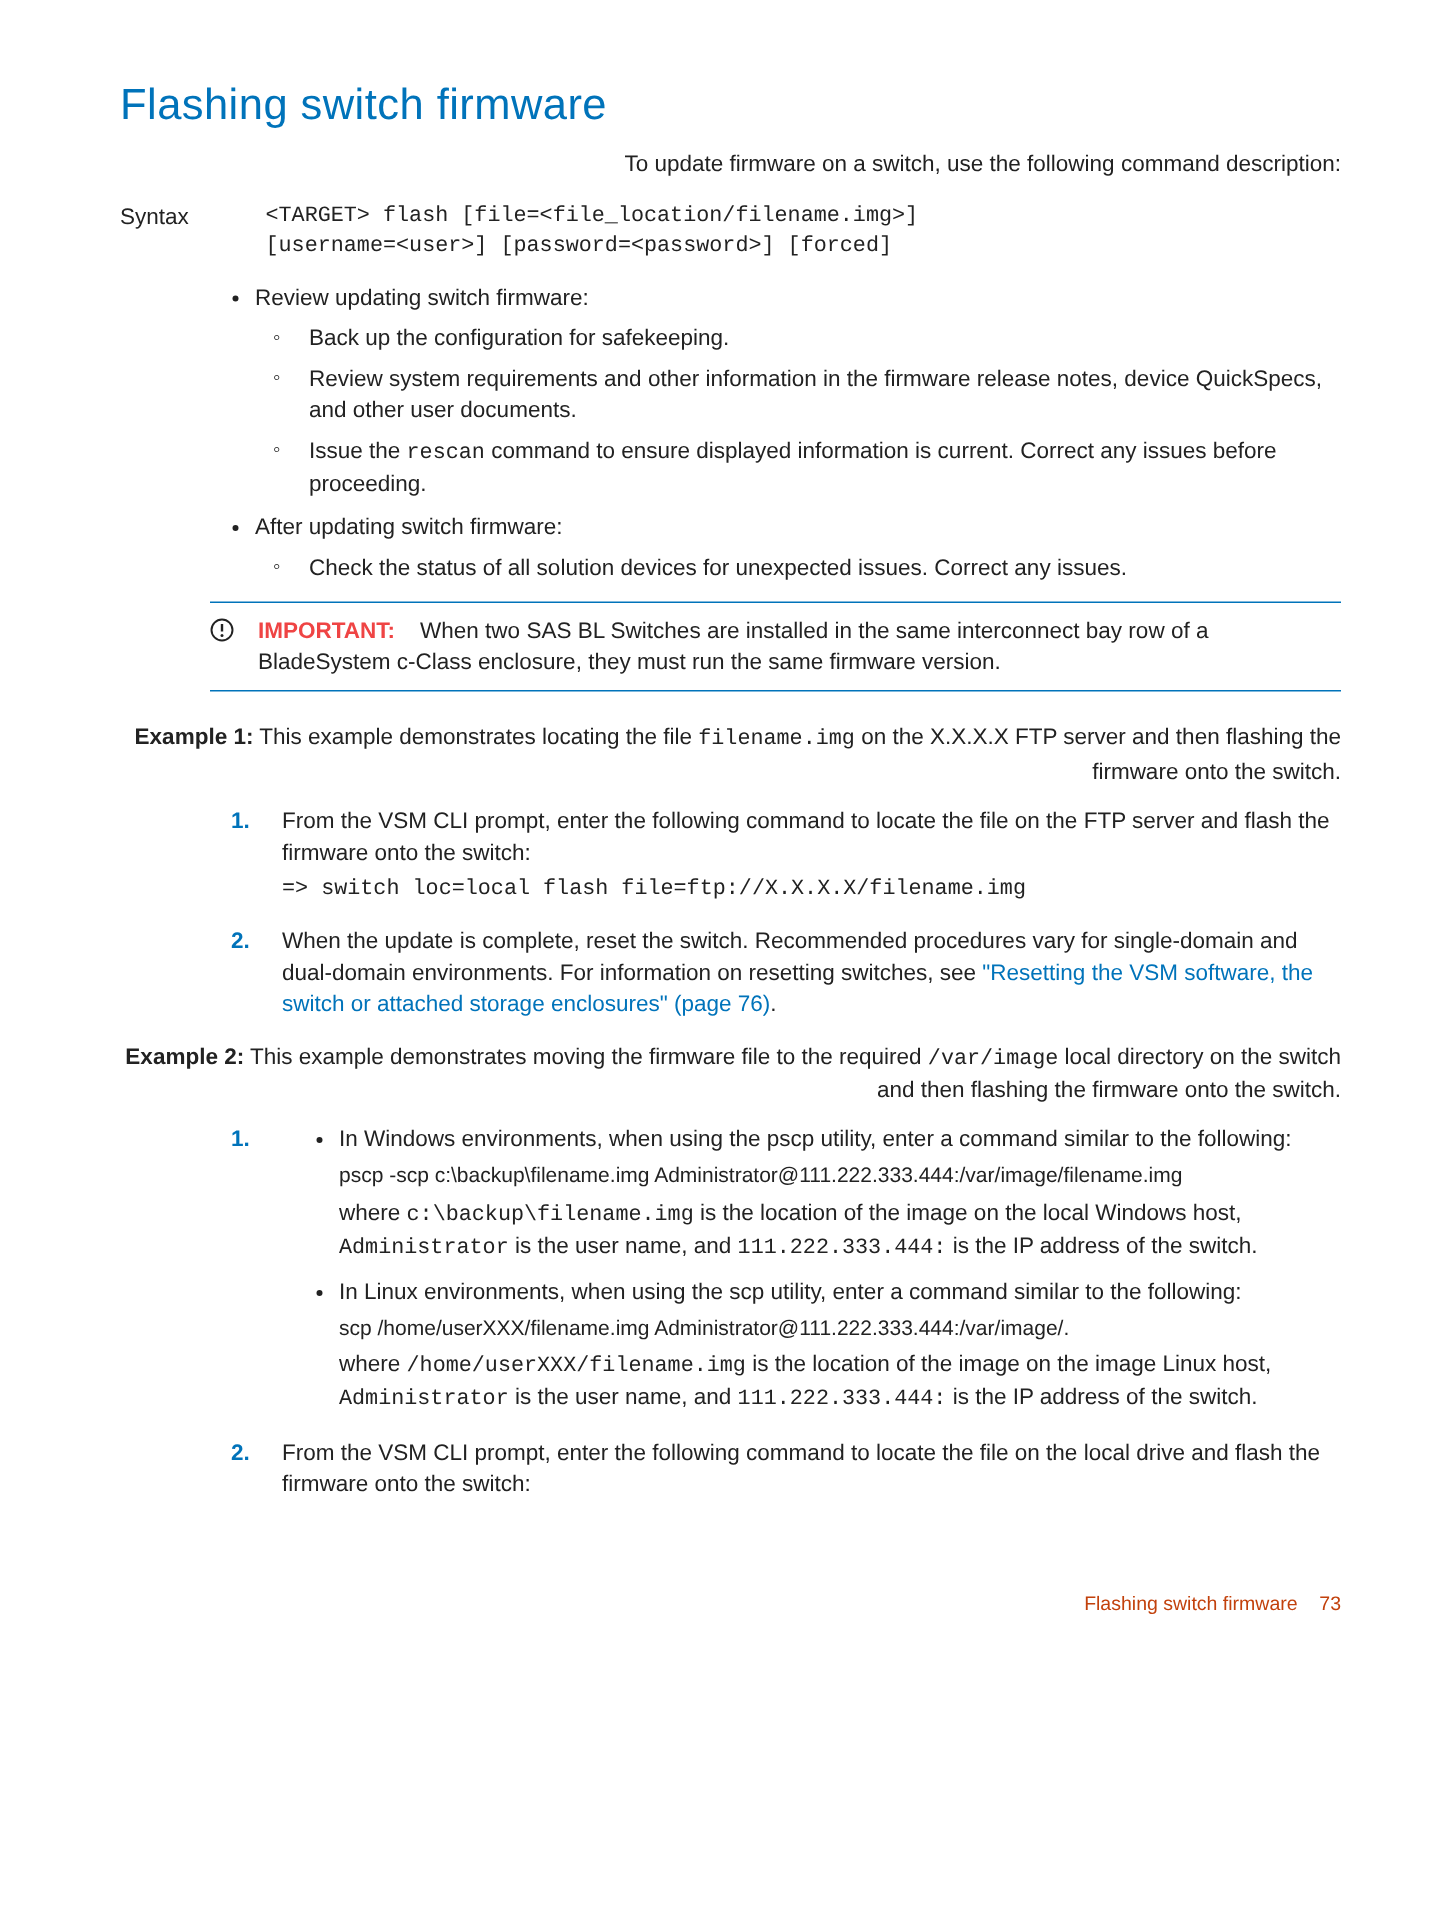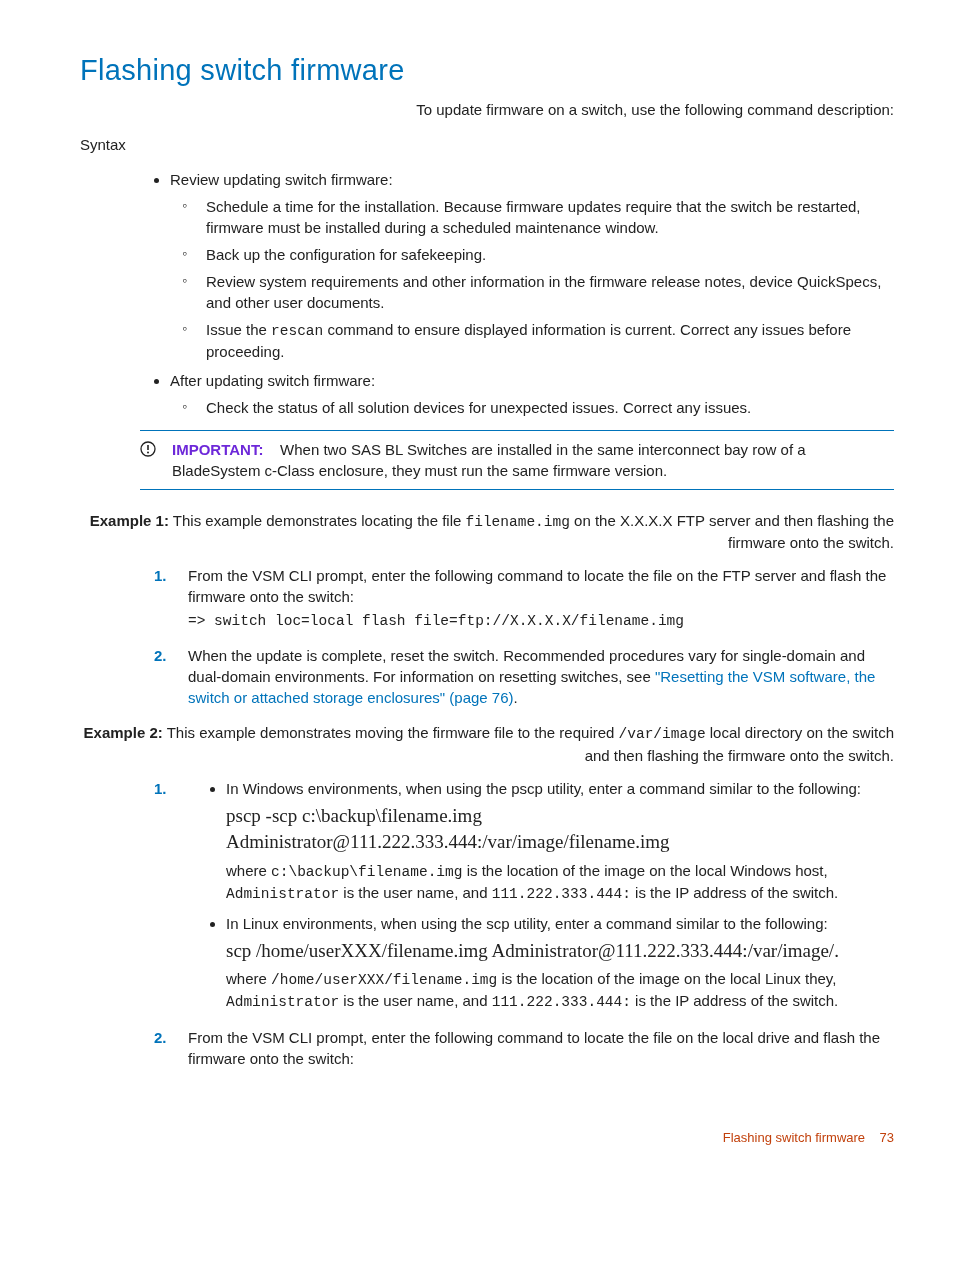--- a/index.html
+++ b/index.html
@@ -20,22 +20,22 @@
     margin: 0 0 8px 0;
     letter-spacing: 0.3px;
   }
   .indent1 { margin-left: 72px; }
   .para { margin: 4px 0 12px 0; text-align: right; }
   .mono {
     font-family: "Courier New", Courier, monospace;
     font-size: 14.5px;
   }
   .mono-small {
-    font-family: Liberation Serif, serif;
-    font-size: 19px;
+    font-family: Liberation Sans, sans-serif;
+    font-size: 14px;
   }
   .syntax-row {
     display: flex;
     margin: 14px 0 14px 0;
     gap: 15px;
   }
   .syntax-label { width: 82px; }
   .syntax-body { flex: 1; }
   ul.disc { list-style: disc; padding-left: 18px; margin: 6px 0; }
   ul.circle { list-style: none; padding-left: 0; margin: 6px 0; }
@@ -57,21 +57,21 @@
   }
   .admon-icon {
     width: 32px;
     font-size: 15px;
     color: #222;
     padding-top: 2px;
     text-align: left;
   }
   .admon-body { flex: 1; }
   .admon-label {
-    color: #6d28d9;
+    color: #ef4444;
     font-weight: bold;
   }
   .link { color: #0073ba; }
   ol.num {
     list-style: none;
     padding-left: 0;
     margin: 6px 0;
     counter-reset: item;
   }
   ol.num > li {
@@ -102,28 +102,31 @@
 </style>
 </head>
 <body>
 
 <h1>Flashing switch firmware</h1>
 
 <div class="indent1 para">To update firmware on a switch, use the following command description:</div>
 
 <div class="indent1 syntax-row">
   <div class="syntax-label">Syntax</div>
+  <div class="syntax-body mono">
+    <div>&lt;TARGET&gt; flash [file=&lt;file_location/filename.img&gt;]</div>
+    <div>[username=&lt;user&gt;] [password=&lt;password&gt;] [forced]</div>
+  </div>
 </div>
 
 <div class="indent1">
   <ul class="disc">
     <li>
       <span>Review updating switch firmware:</span>
       <ul class="circle" style="margin-left:10px;">
-        <li>Schedule a time for the installation. Because firmware updates require that the switch be restarted, firmware must be installed during a scheduled maintenance window.</li>
         <li>Back up the configuration for safekeeping.</li>
         <li>Review system requirements and other information in the firmware release notes, device QuickSpecs, and other user documents.</li>
         <li>
           <span>Issue the </span><span class="mono">rescan</span><span> command to ensure displayed information is current. Correct any issues before proceeding.</span>
         </li>
       </ul>
     </li>
     <li>
       <span>After updating switch firmware:</span>
       <ul class="circle" style="margin-left:10px;">
@@ -175,21 +178,21 @@
           <div class="li-para">In Windows environments, when using the pscp utility, enter a command similar to the following:</div>
           <div class="mono-small codeblock">pscp -scp c:\backup\filename.img Administrator@111.222.333.444:/var/image/filename.img</div>
           <div class="li-para">
             <span>where </span><span class="mono">c:\backup\filename.img</span><span> is the location of the image on the local Windows host, </span><span class="mono">Administrator</span><span> is the user name, and </span><span class="mono">111.222.333.444:</span><span> is the IP address of the switch.</span>
           </div>
         </li>
         <li>
           <div class="li-para">In Linux environments, when using the scp utility, enter a command similar to the following:</div>
           <div class="mono-small codeblock">scp /home/userXXX/filename.img Administrator@111.222.333.444:/var/image/.</div>
           <div class="li-para">
-            <span>where </span><span class="mono">/home/userXXX/filename.img</span><span> is the location of the image on the local Linux they, </span><span class="mono">Administrator</span><span> is the user name, and </span><span class="mono">111.222.333.444:</span><span> is the IP address of the switch.</span>
+            <span>where </span><span class="mono">/home/userXXX/filename.img</span><span> is the location of the image on the image Linux host, </span><span class="mono">Administrator</span><span> is the user name, and </span><span class="mono">111.222.333.444:</span><span> is the IP address of the switch.</span>
           </div>
         </li>
       </ul>
     </li>
     <li>
       <span>From the VSM CLI prompt, enter the following command to locate the file on the local drive and flash the firmware onto the switch:</span>
     </li>
   </ol>
 </div>
 

